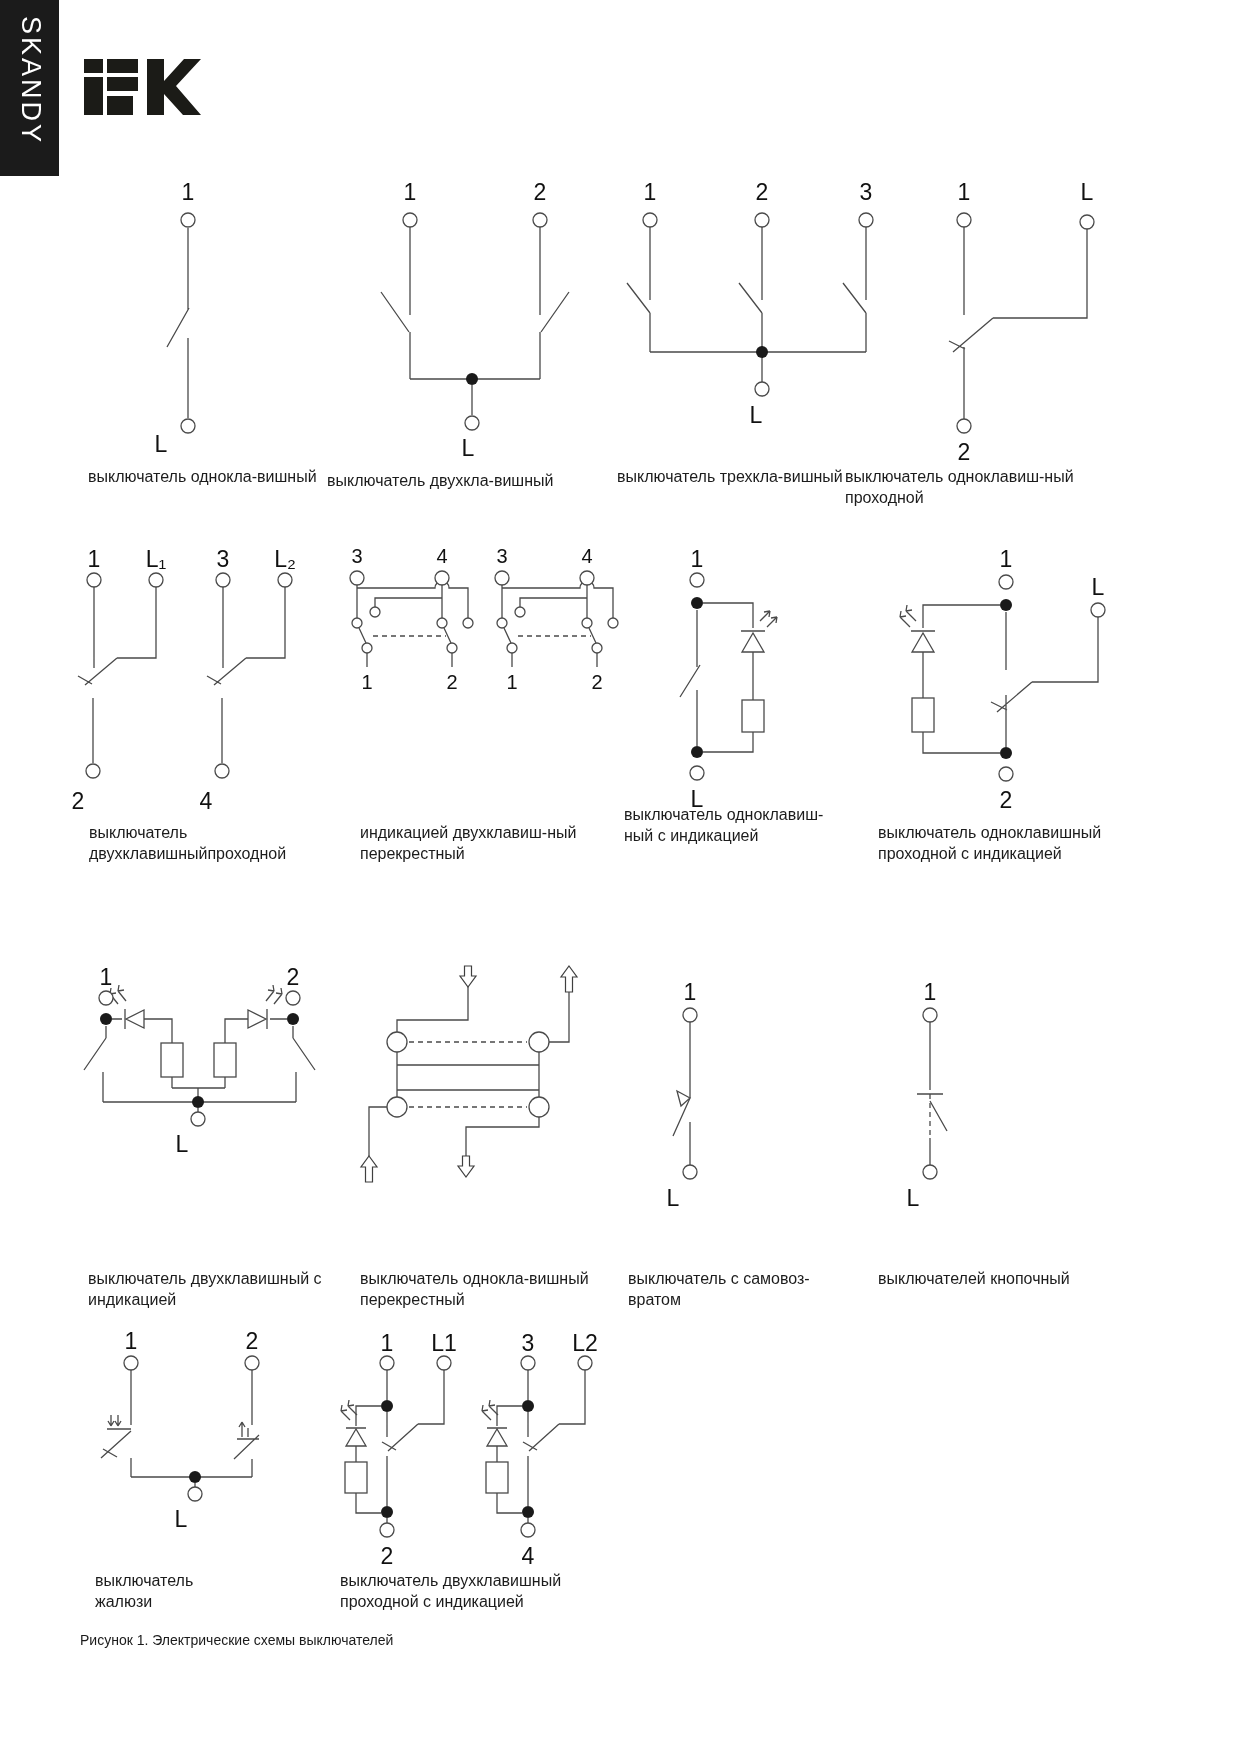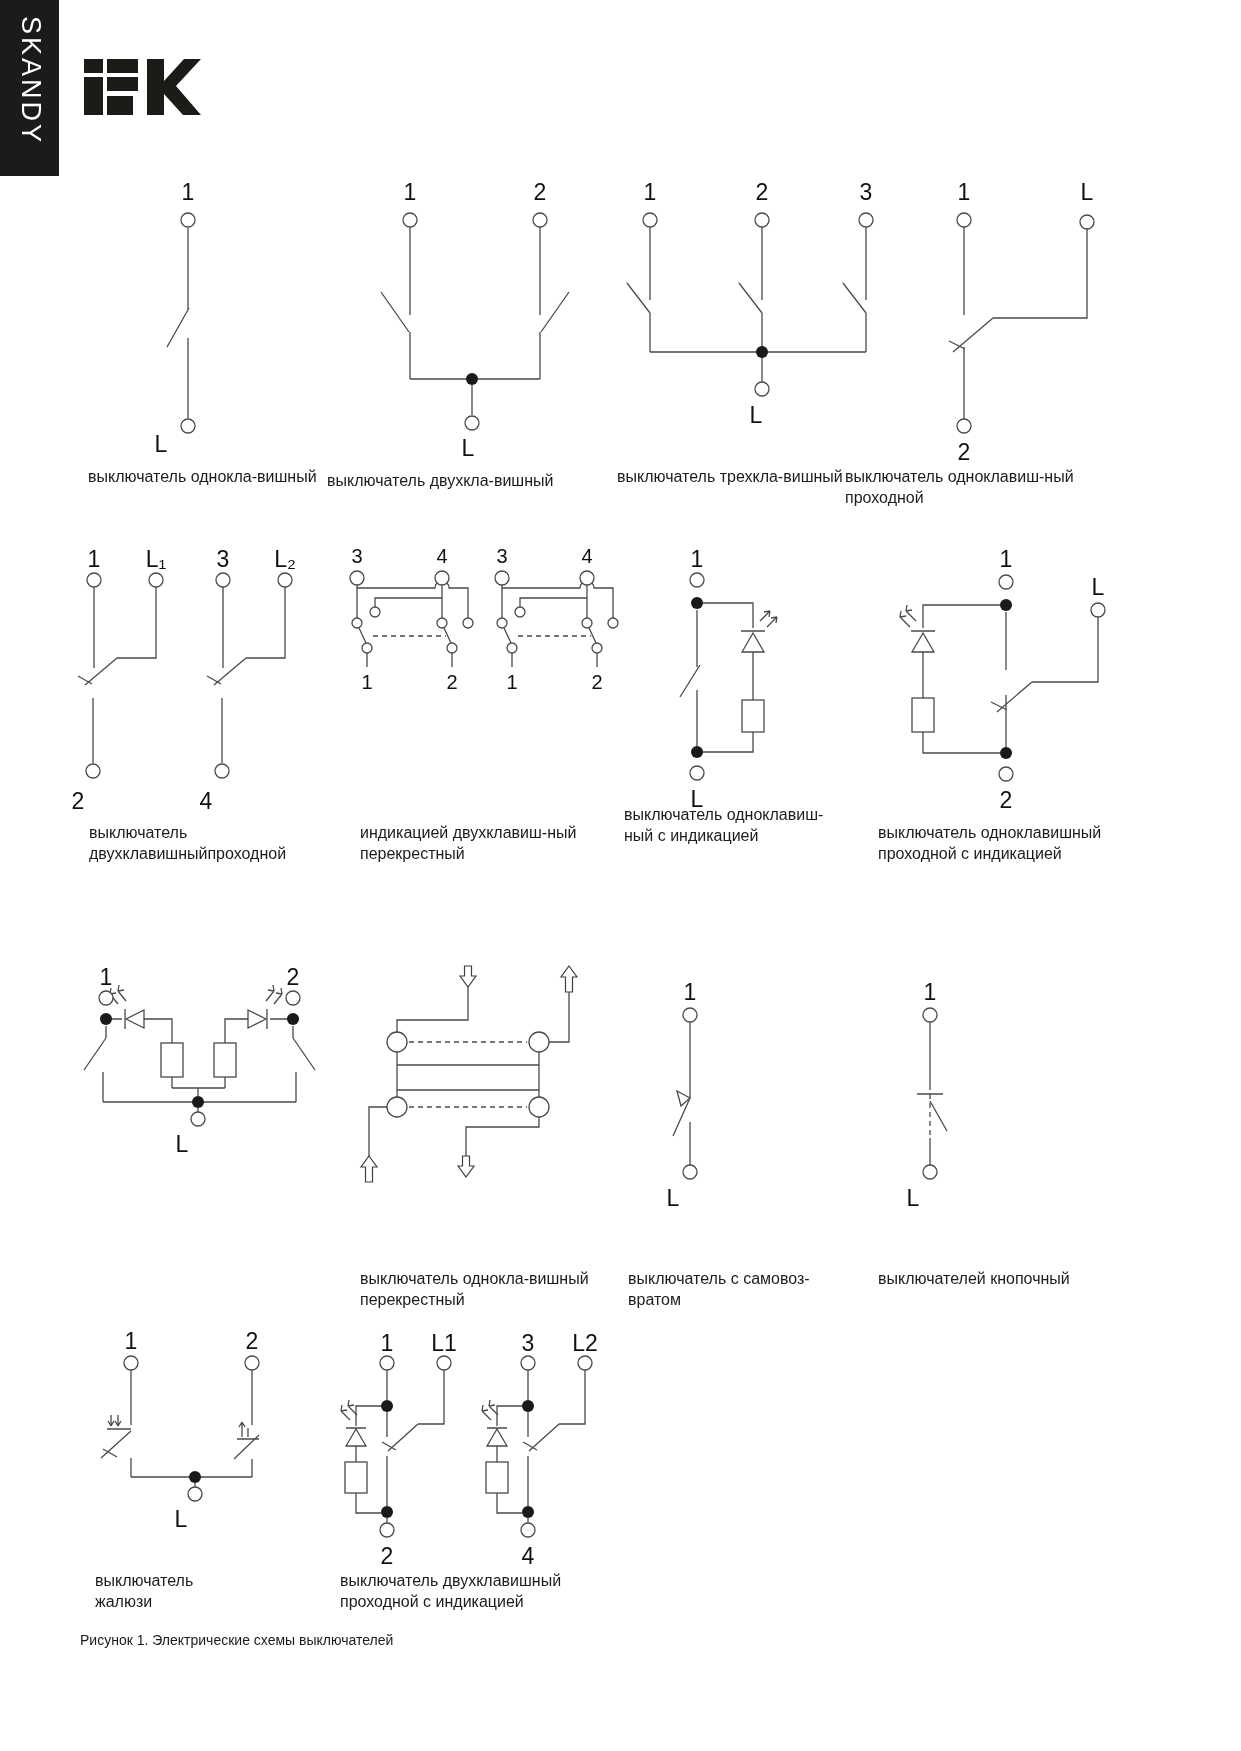--- a/index.html
+++ b/index.html
@@ -294,20 +294,22 @@
   <div class="cap" style="left:845px;top:466px">выключатель одноклавиш-ный
 проходной</div>
   <div class="cap" style="left:89px;top:822px">выключатель
 двухклавишныйпроходной</div>
   <div class="cap" style="left:360px;top:822px">индикацией двухклавиш-ный
 перекрестный</div>
   <div class="cap" style="left:624px;top:804px">выключатель одноклавиш-
 ный с индикацией</div>
   <div class="cap" style="left:878px;top:822px">выключатель одноклавишный
 проходной с индикацией</div>
+  <div class="cap" style="left:88px;top:1268px">выключатель двухклавишный с
+индикацией</div>
   <div class="cap" style="left:360px;top:1268px">выключатель однокла-вишный
 перекрестный</div>
   <div class="cap" style="left:628px;top:1268px">выключатель с самовоз-
 вратом</div>
   <div class="cap" style="left:878px;top:1268px">выключателей кнопочный</div>
   <div class="cap" style="left:95px;top:1570px">выключатель
 жалюзи</div>
   <div class="cap" style="left:340px;top:1570px">выключатель двухклавишный
 проходной с индикацией</div>
 

